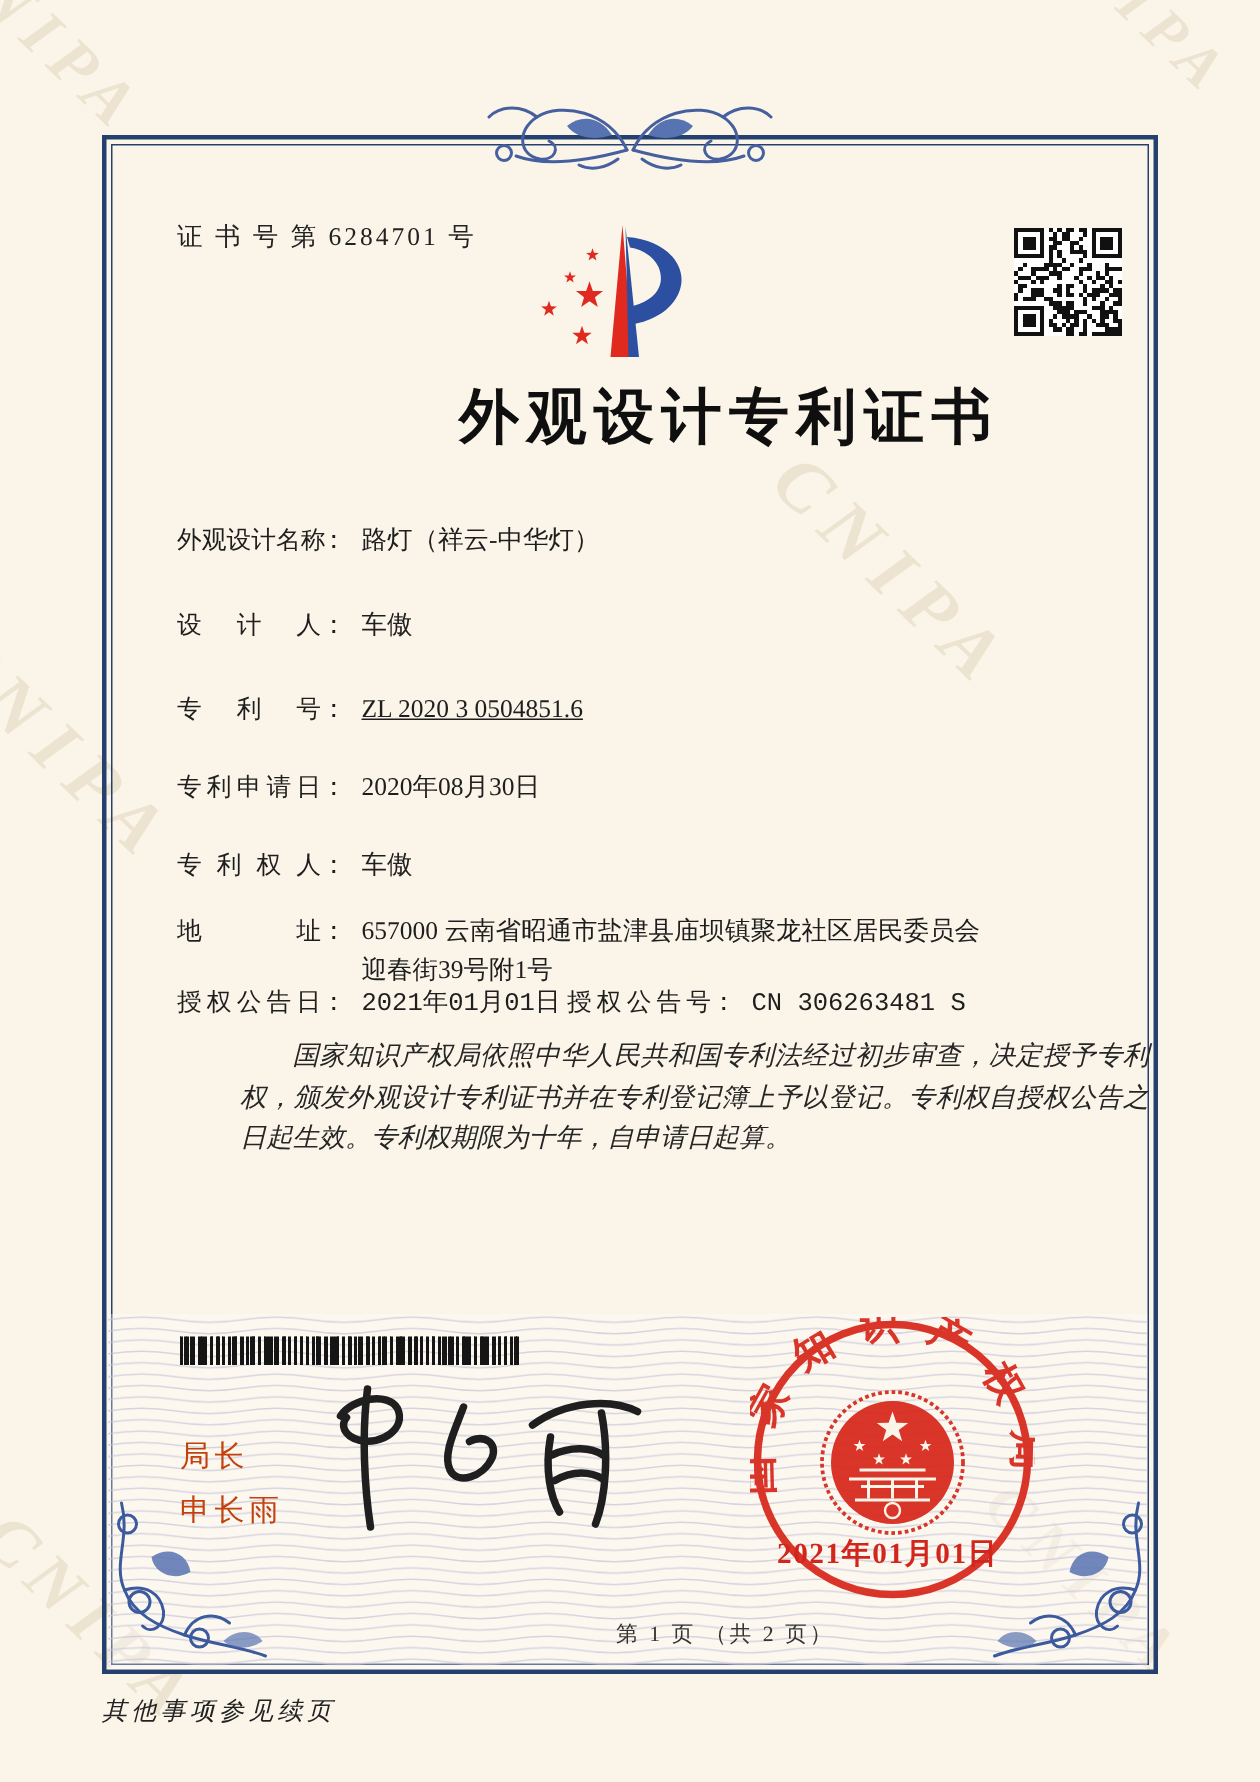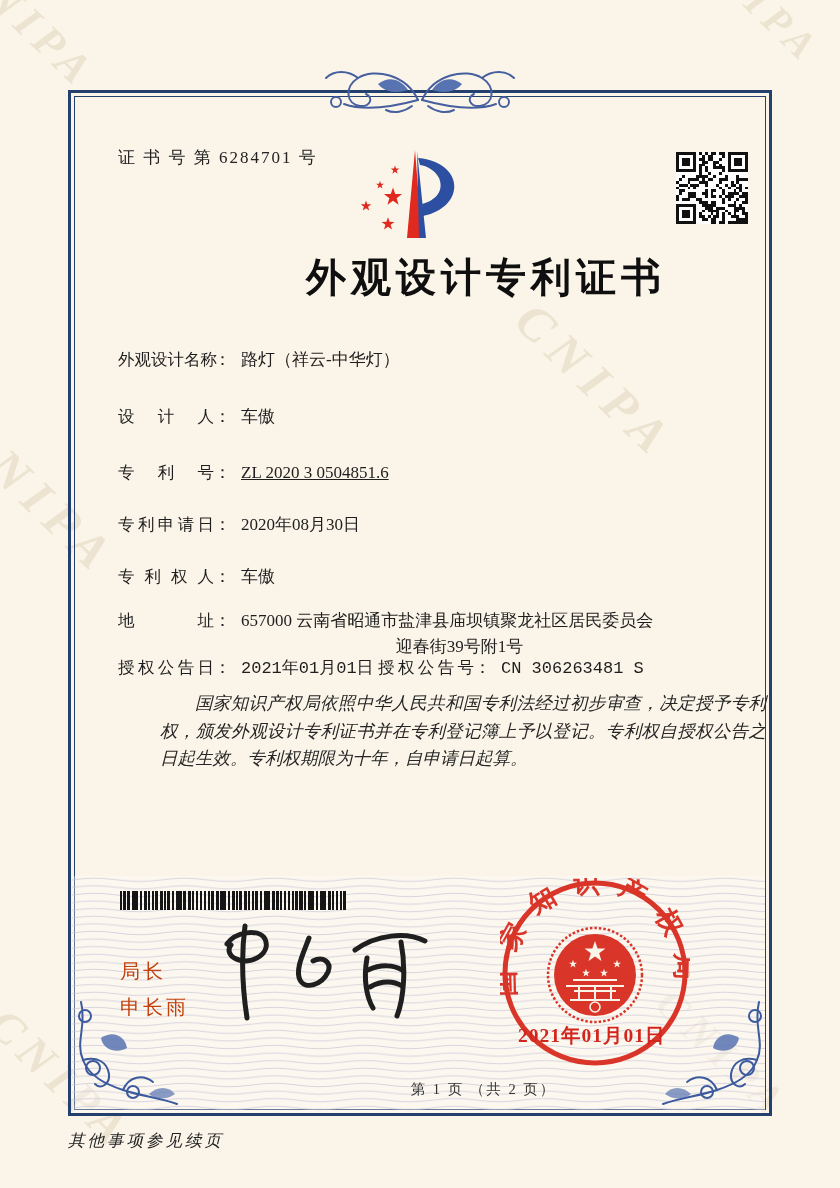--- a/index.html
+++ b/index.html
@@ -42,21 +42,21 @@
   
   .row{position:absolute;left:118px;font-size:17px;line-height:25px;white-space:nowrap;}
   .row .label{
     display:inline-block;width:96px;font-size:16.5px;vertical-align:baseline;
     text-align:justify;text-align-last:justify;-moz-text-align-last:justify;
   }
   .row .colon{display:inline-block;}
   .row .value{margin-left:10px;}
   .r1{top:347px;} .r2{top:404px;} .r3{top:460px;text-decoration:underline;} .r4{top:512px;} .r5{top:564px;}
   .r6{top:608px;white-space:normal;width:560px;line-height:26px;}
-  .r6 .line2{padding-left:123px;white-space:nowrap;text-align:center;}
+  .r6 .line2{padding-left:123px;white-space:nowrap;}
   .r7{top:656px;width:548px;font-family:Liberation Mono, monospace;}
   .r7 .grp2{position:absolute;left:260px;top:0;white-space:nowrap;}
   
   .legal{
     left:118px;top:690px;width:606px;
     font-style:italic;font-size:17.5px;line-height:27.5px;color:#262626;
     text-align:justify;
     margin-left:42px;
   }
   .legal p{margin:0;text-indent:2em;}

